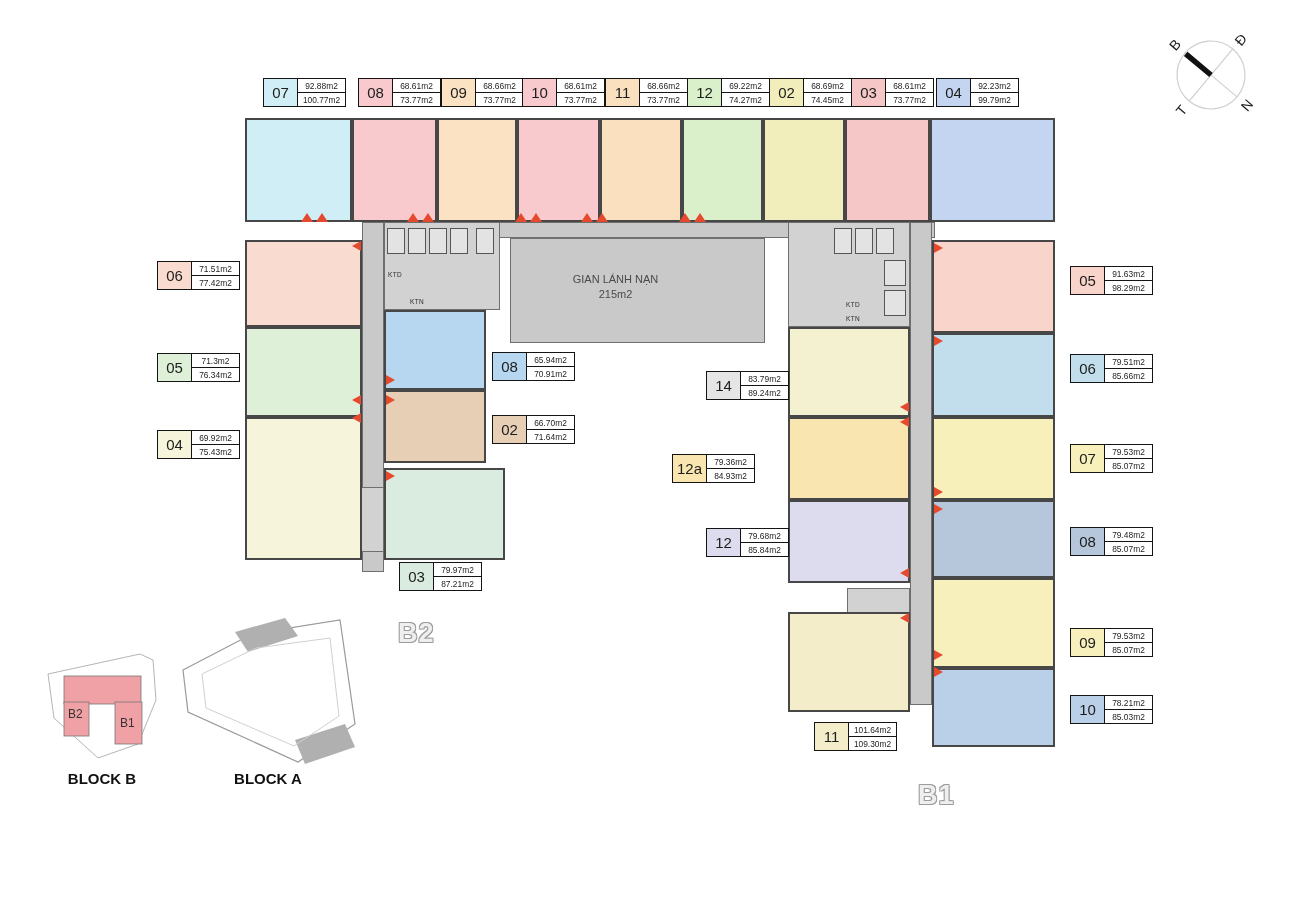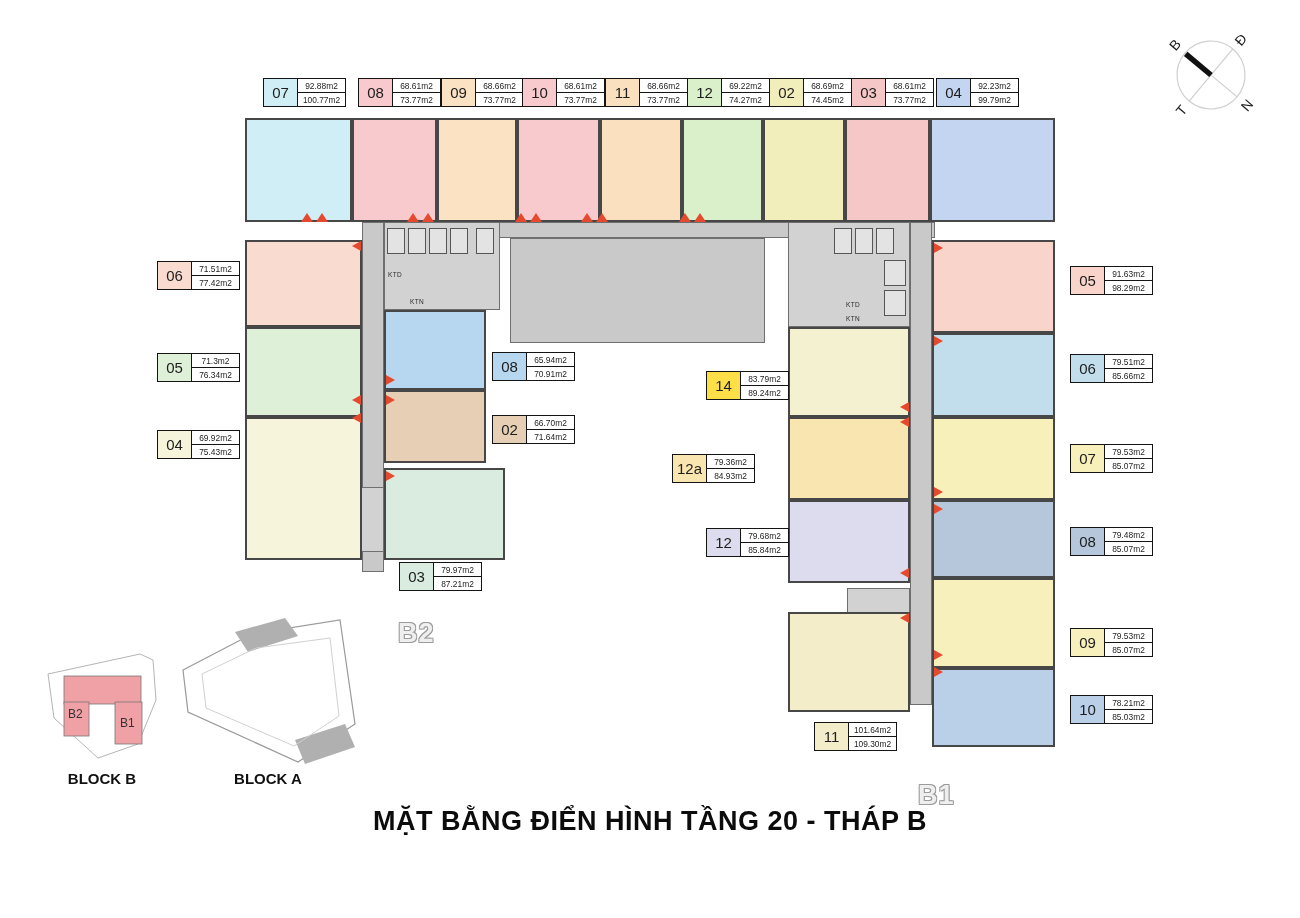--- a/index.html
+++ b/index.html
@@ -59,20 +59,24 @@
   <div class="klab" style="left:410px;top:298px">KTN</div>
 
   <div class="shaft" style="left:834px;top:228px;width:18px;height:26px"></div>
   <div class="shaft" style="left:855px;top:228px;width:18px;height:26px"></div>
   <div class="shaft" style="left:876px;top:228px;width:18px;height:26px"></div>
   <div class="shaft" style="left:884px;top:260px;width:22px;height:26px"></div>
   <div class="shaft" style="left:884px;top:290px;width:22px;height:26px"></div>
   <div class="klab" style="left:846px;top:301px">KTD</div>
   <div class="klab" style="left:846px;top:315px">KTN</div>
 
+  <div class="rtext" style="left:528px;top:272px;width:175px">
+    <div>GIAN LÁNH NẠN</div>
+    <div>215m2</div>
+  </div>
 
   <div class="pa" style="left: 245px; top: 118px; width: 107px; height: 104px; background: rgb(207, 238, 245);"></div>
   <div class="pa" style="left: 352px; top: 118px; width: 85px; height: 104px; background: rgb(248, 202, 205);"></div>
   <div class="pa" style="left: 437px; top: 118px; width: 80px; height: 104px; background: rgb(250, 226, 195);"></div>
   <div class="pa" style="left: 517px; top: 118px; width: 83px; height: 104px; background: rgb(248, 202, 205);"></div>
   <div class="pa" style="left: 600px; top: 118px; width: 82px; height: 104px; background: rgb(251, 224, 192);"></div>
   <div class="pa" style="left: 682px; top: 118px; width: 81px; height: 104px; background: rgb(218, 240, 202);"></div>
   <div class="pa" style="left: 763px; top: 118px; width: 82px; height: 104px; background: rgb(241, 238, 187);"></div>
   <div class="pa" style="left: 845px; top: 118px; width: 85px; height: 104px; background: rgb(246, 199, 199);"></div>
   <div class="pa" style="left: 930px; top: 118px; width: 125px; height: 104px; background: rgb(196, 213, 241);"></div>
@@ -226,21 +230,21 @@
   </div>
   <div class="ul" style="left:399px;top:562px">
     <div class="n" style="background: rgb(217, 236, 223);">03</div>
     <div class="ar">
         <div class="a a1">79.97m2</div>
         <div class="a">87.21m2</div>
       </div>
   </div>
 
   <div class="ul" style="left:706px;top:371px">
-    <div class="n" style="background: #fde047;">14</div>
+    <div class="n" style="background: #e5e5e5;">14</div>
     <div class="ar">
         <div class="a a1">83.79m2</div>
         <div class="a">89.24m2</div>
       </div>
   </div>
   <div class="ul" style="left:672px;top:454px">
     <div class="n" style="background: rgb(248, 229, 176);">12a</div>
     <div class="ar">
         <div class="a a1">79.36m2</div>
         <div class="a">84.93m2</div>
@@ -334,15 +338,14 @@
       <rect x="24" y="64" width="77" height="28" fill="#f0a1a5" stroke="#777" stroke-width="0.8"></rect>
       <rect x="24" y="90" width="25" height="34" fill="#f0a1a5" stroke="#777" stroke-width="0.8"></rect>
       <rect x="75" y="90" width="27" height="42" fill="#f0a1a5" stroke="#777" stroke-width="0.8"></rect>
     </g>
     <text x="28" y="106" font-size="12" fill="#333">B2</text>
     <text x="80" y="115" font-size="12" fill="#333">B1</text>
     <text x="62" y="172" font-size="15" font-weight="bold" fill="#101010" text-anchor="middle">BLOCK B</text>
     <text x="228" y="172" font-size="15" font-weight="bold" fill="#101010" text-anchor="middle">BLOCK A</text>
   </svg>
 
-  <div class="title">MẶT BẰNG ĐIỂN HÌNH TẦNG 20 - THÁP B</div>
 
 </div>
 
 </body></html>

